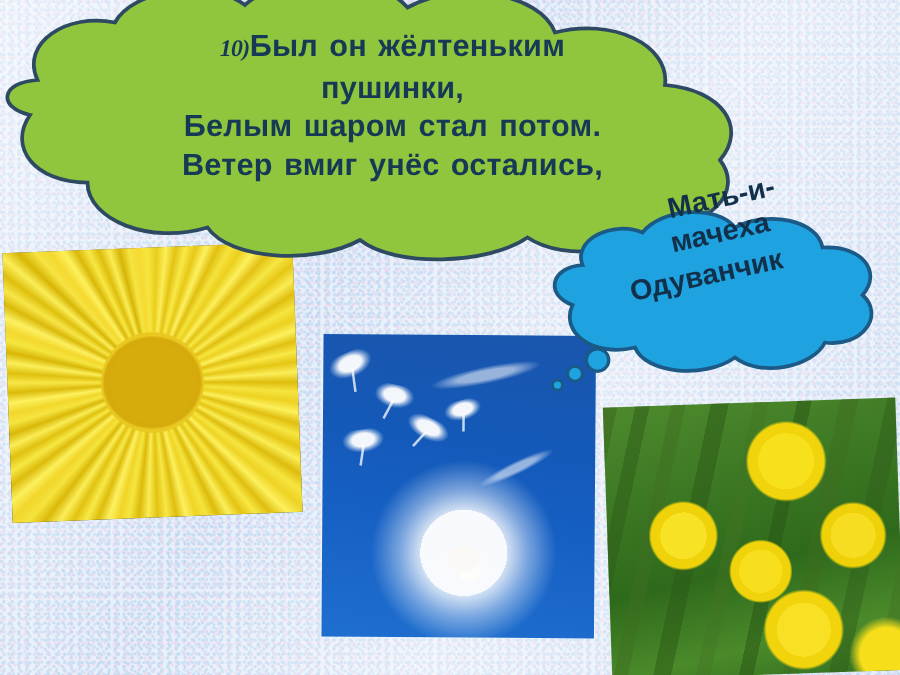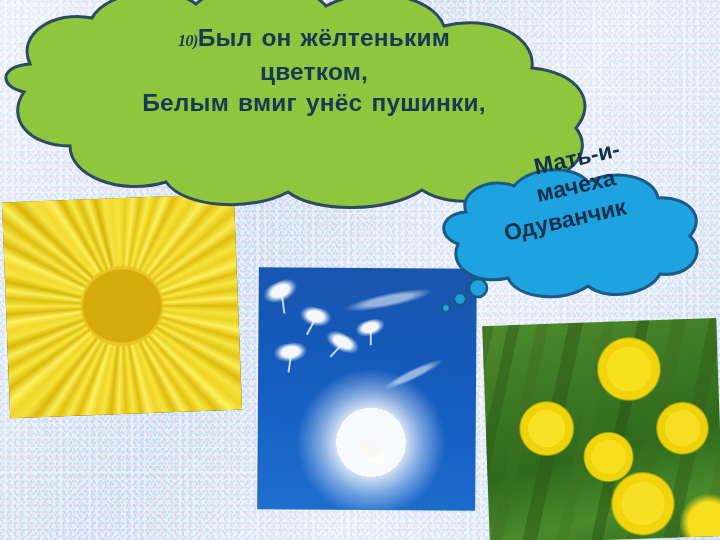--- a/index.html
+++ b/index.html
@@ -202,21 +202,21 @@
     font-weight: bold;
     font-size: 24.5px;
     line-height: 31px;
     letter-spacing: 0.2px;
     word-spacing: 2px;
   }
   #riddle-text .num {
     font-family: "Liberation Serif", serif;
     font-style: italic;
     font-weight: bold;
-    font-size: 16px;
+    font-size: 19px;
     letter-spacing: -0.5px;
   }
   #riddle-text .ln {
     display: block;
     white-space: nowrap;
   }
   #riddle-text .ln.first {
     white-space: normal;
   }
 
@@ -283,22 +283,23 @@
              C 540 216, 482 224, 452 204
              C 420 226, 346 228, 318 206
              C 282 226, 214 222, 196 196
              C 150 210, 100 190, 100 160
              C 58 160, 36 132, 54 106
              C 28 100, 30 80, 60 78 Z" fill="#8fc63d" stroke="#2e4a63" stroke-width="3"></path>
   </svg>
 
   <div id="riddle-text">
     <span class="ln first"><span class="num">10)</span><span>Был он жёлтеньким</span></span>
-    <span class="ln">цветком,</span>
-    <span class="ln">Белым вмиг унёс пушинки,</span>
+    <span class="ln">пушинки,</span>
+    <span class="ln">Белым шаром стал потом.</span>
+    <span class="ln">Ветер вмиг унёс остались,</span>
   </div>
 
   <svg class="cloud-svg" id="blue-cloud" viewBox="0 0 280 145">
     <path d="M 34 44
              C 26 24, 58 8, 82 18
              C 98 -2, 142 -4, 156 14
              C 182 0, 222 8, 226 30
              C 258 28, 274 50, 258 68
              C 276 84, 258 110, 228 106
              C 218 126, 176 134, 156 118

